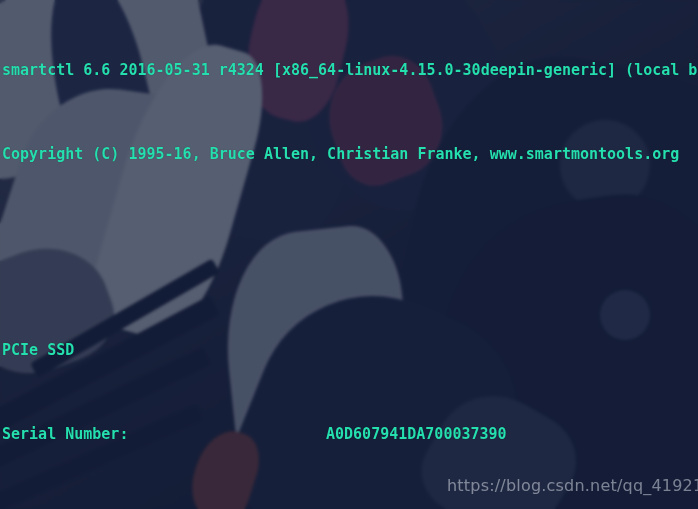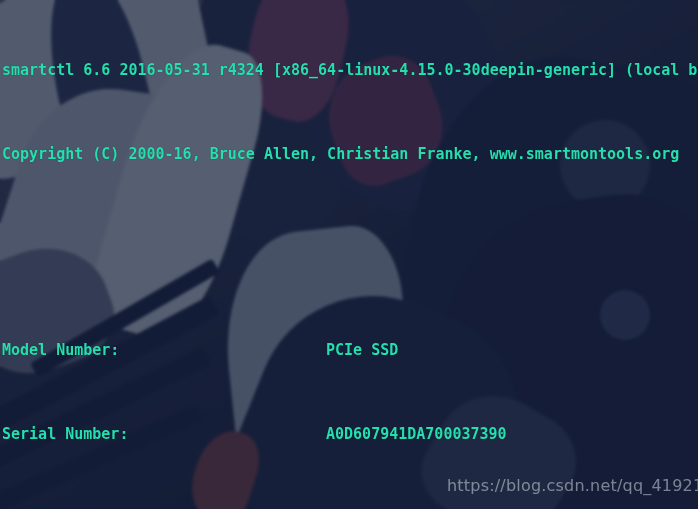--- a/index.html
+++ b/index.html
@@ -154,25 +154,24 @@
     <div class="shape s-strap s-strap1"></div>
     <div class="shape s-strap s-strap2"></div>
     <div class="shape s-strap s-strap3"></div>
     <div id="wallpaper-blur"></div>
   </div>
 
   <div id="overlay"></div>
 
   <div id="text-layer">
     <span class="line">smartctl 6.6 2016-05-31 r4324 [x86_64-linux-4.15.0-30deepin-generic] (local bu</span>
-    <span class="line">Copyright (C) 2000-16, Bruce Allen, Christian Franke, www.smartmontools.org</span>
+    <span class="line">Copyright (C) 1995-16, Bruce Allen, Christian Franke, www.smartmontools.org</span>
     <span class="line blank"> </span>
 
     <div class="line row">
-      <span class="key">Model Number:</span>
       <span class="val">PCIe SSD</span>
     </div>
     <div class="line row">
       <span class="key">Serial Number:</span>
       <span class="val">A0D607941DA700037390</span>
     </div>
     
     
     
     

